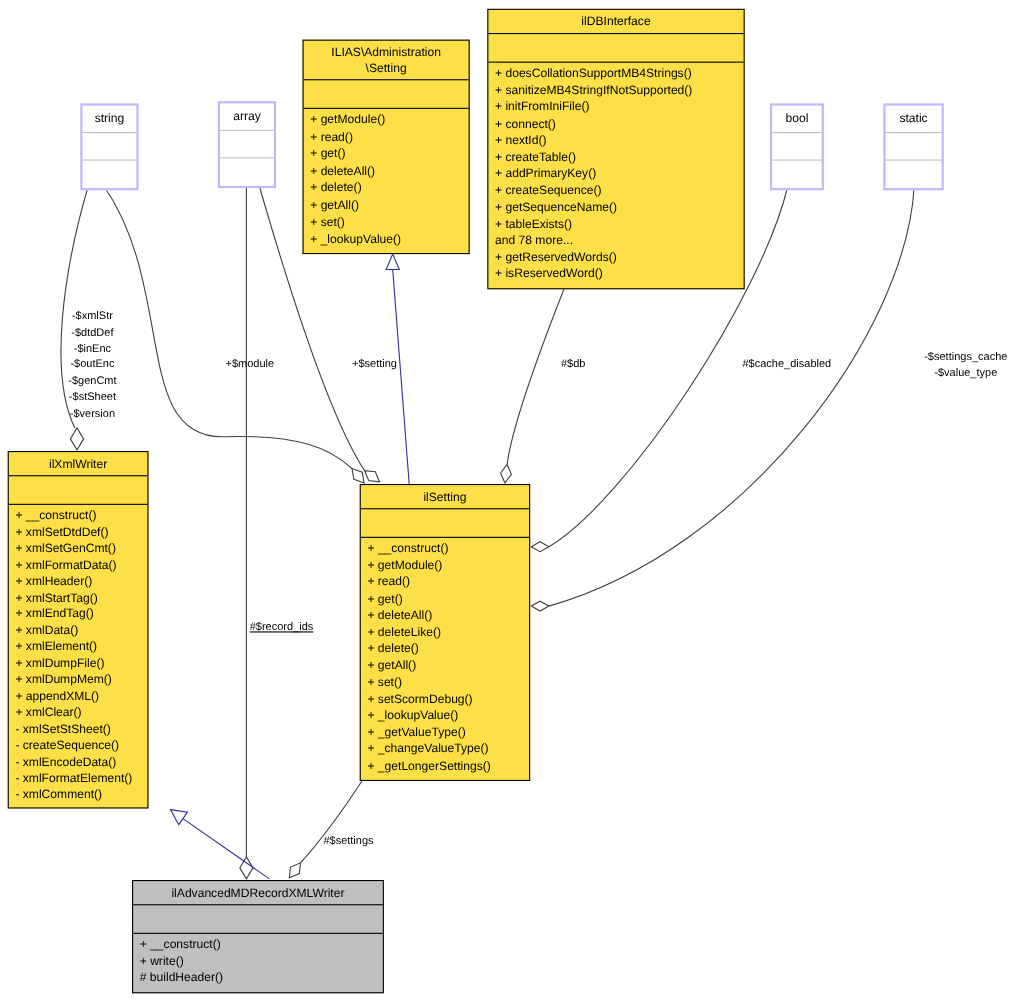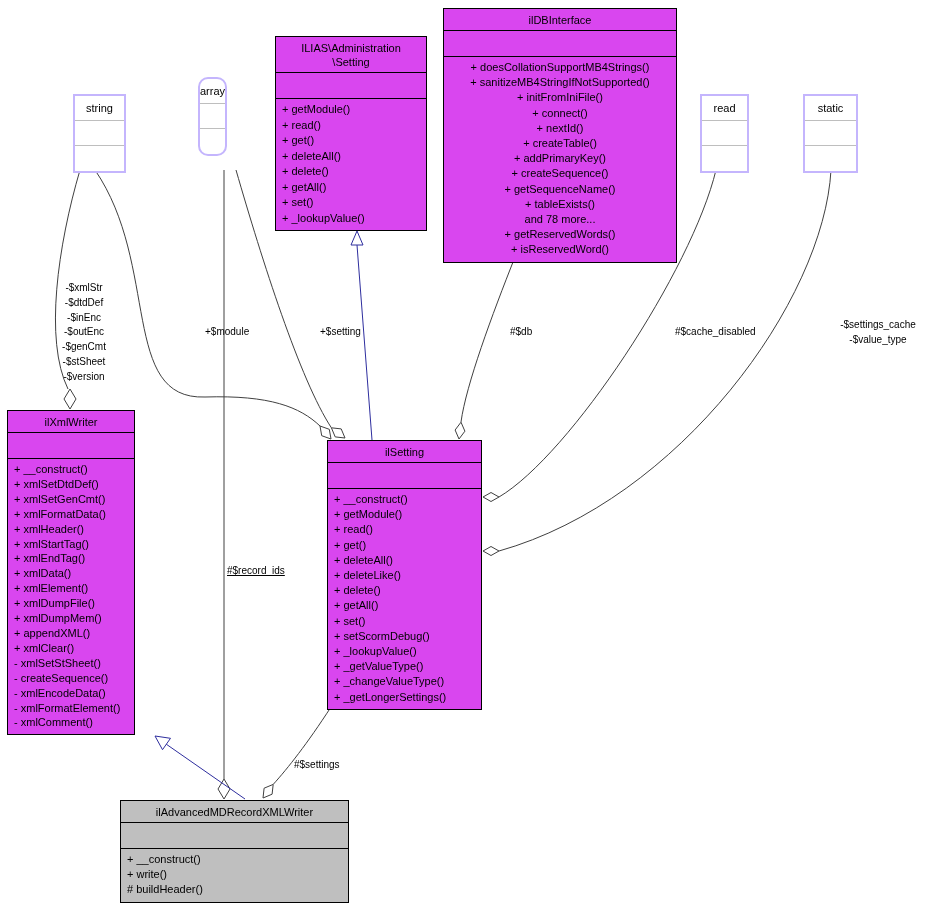--- a/index.html
+++ b/index.html
@@ -6,30 +6,30 @@
   #canvas{
     position:relative;width:935px;height:911px;background:#ffffff;overflow:hidden;
     font-family:"Liberation Sans", sans-serif;color:#000;
   }
   #edges{position:absolute;left:0;top:0;width:935px;height:911px;pointer-events:none;}
   #edges path{fill:none;stroke:#404040;stroke-width:1;}
   #edges path.gen{stroke:#2e2e9e;}
   #edges polygon.diamond{fill:#ffffff;stroke:#404040;stroke-width:1;}
   #edges polygon.arrow{fill:#ffffff;stroke:#2e2e9e;stroke-width:1;}
 
-  .uml-box{position:absolute;background:#d946ef;border:1px solid #000;box-sizing:border-box;font-size:11px;}
+  .uml-box{position:absolute;background:#fde047;border:1px solid #000;box-sizing:border-box;font-size:11px;}
   .uml-box .title{
     text-align:center;border-bottom:1px solid #000;padding:4px 4px 3px 4px;
     line-height:14px;white-space:nowrap;
   }
   .uml-box .attrs{height:25px;border-bottom:1px solid #000;}
   .uml-box .members{padding:3px 6px 4px 6px;}
   .uml-box .members div{white-space:nowrap;}
 
-  .box-ildb .members div{line-height:15.2px;text-align:center;}
+  .box-ildb .members div{line-height:15.2px;}
   .box-ilias .members div{line-height:15.5px;}
   .box-ilxmlwriter .members div{line-height:14.9px;}
   .box-ilsetting .members div{line-height:15.2px;}
   .box-main .members div{line-height:15.2px;}
 
   .box-main{background:#bfbfbf;}
   .box-main .title,.box-main .attrs{border-color:#000;}
 
   .type-box{position:absolute;border:2px solid #c4b5fd;background:#ffffff;box-sizing:border-box;font-size:11px;}
   .type-box .t{height:24px;line-height:24px;text-align:center;border-bottom:1px solid #bebebe;white-space:nowrap;}
@@ -75,27 +75,27 @@
 
     <path class="gen" d="M245,799 L166,744"></path>
     <polygon class="arrow" points="155,736 170.5,738.3 162.5,749.7"></polygon>
   </svg>
 
   <div class="type-box" style="left:73px;top:94px;width:53px;">
     <div class="t">string</div>
     <div class="c1"></div>
     <div class="c2"></div>
   </div>
-  <div class="type-box" style="left:198px;top:77px;width:29px;border-radius:10px;">
+  <div class="type-box" style="left:198px;top:92px;width:53px;">
     <div class="t">array</div>
     <div class="c1"></div>
     <div class="c2"></div>
   </div>
   <div class="type-box" style="left:700px;top:94px;width:49px;">
-    <div class="t">read</div>
+    <div class="t">bool</div>
     <div class="c1"></div>
     <div class="c2"></div>
   </div>
   <div class="type-box" style="left:803px;top:94px;width:55px;">
     <div class="t">static</div>
     <div class="c1"></div>
     <div class="c2"></div>
   </div>
 
   <div class="uml-box box-ilias" style="left:275px;top:36px;width:152px;">

